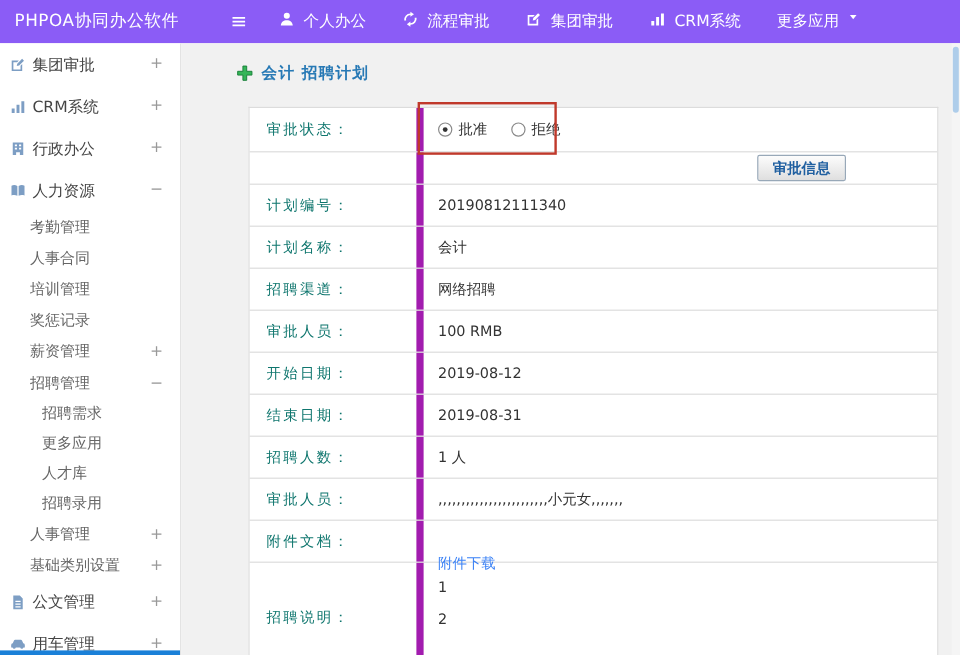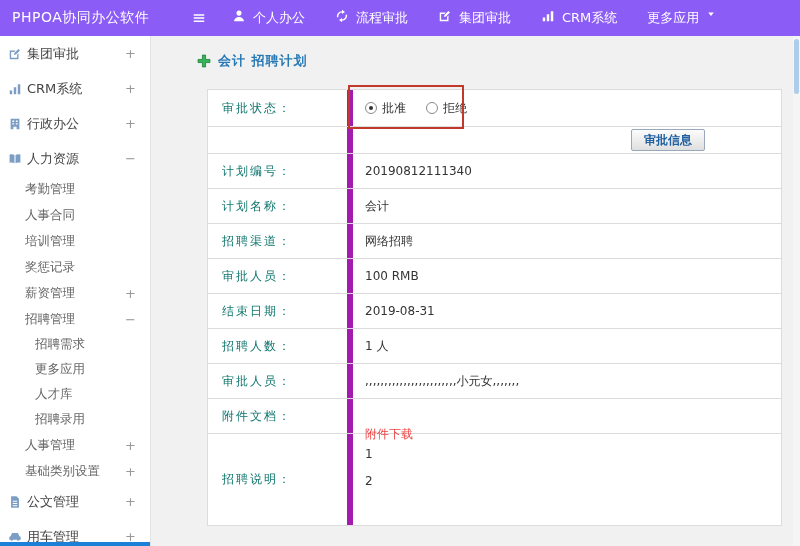--- a/index.html
+++ b/index.html
@@ -54,21 +54,21 @@
   .radio.checked::after { content:""; position:absolute; left:3px; top:3px;
     width:4px; height:4px; border-radius:50%; background:#333; }
 
   .annotation { position:absolute; left:140px; top:-5px; width:116px; height:44px;
     border:2px solid #c0392b; pointer-events:none; z-index:5; }
 
   .approve-btn { height:22px; padding:0 12px; font-size:12px; font-weight:bold; color:#1f5fa0;
     background:linear-gradient(#fcfcfc,#dfdfdf); border:1px solid #98a8b8; border-radius:2px;
     cursor:pointer; margin-right:64px; font-family:inherit; }
 
-  .val-link { color:#ef4444; cursor:pointer;margin-top:37px; }
+  .val-link { color:#3b82f6; cursor:pointer;margin-top:37px; }
 
   
   .vscroll { position:absolute; right:0; top:0; width:7px; height:100%; background:#f5f5f5; cursor:pointer; }
   .vthumb { position:absolute; top:3px; left:1px; width:5px; height:55px; background:#aecdea; border-radius:3px; cursor:grab; }
 </style>
 </head>
 <body>
 
 <div class="topbar">
   <div class="brand">PHPOA协同办公软件</div>
@@ -264,20 +264,24 @@
         </div>
         <div class="frow field-row">
           <div class="lab">招聘渠道：</div>
           <div class="val">网络招聘</div>
         </div>
         <div class="frow field-row">
           <div class="lab">审批人员：</div>
           <div class="val">100 RMB</div>
         </div>
         <div class="frow field-row">
+          <div class="lab">开始日期：</div>
+          <div class="val">2019-08-12</div>
+        </div>
+        <div class="frow field-row">
           <div class="lab">结束日期：</div>
           <div class="val">2019-08-31</div>
         </div>
         <div class="frow field-row">
           <div class="lab">招聘人数：</div>
           <div class="val">1 人</div>
         </div>
         <div class="frow field-row">
           <div class="lab">审批人员：</div>
           <div class="val">,,,,,,,,,,,,,,,,,,,,,,,,小元女,,,,,,,</div>

